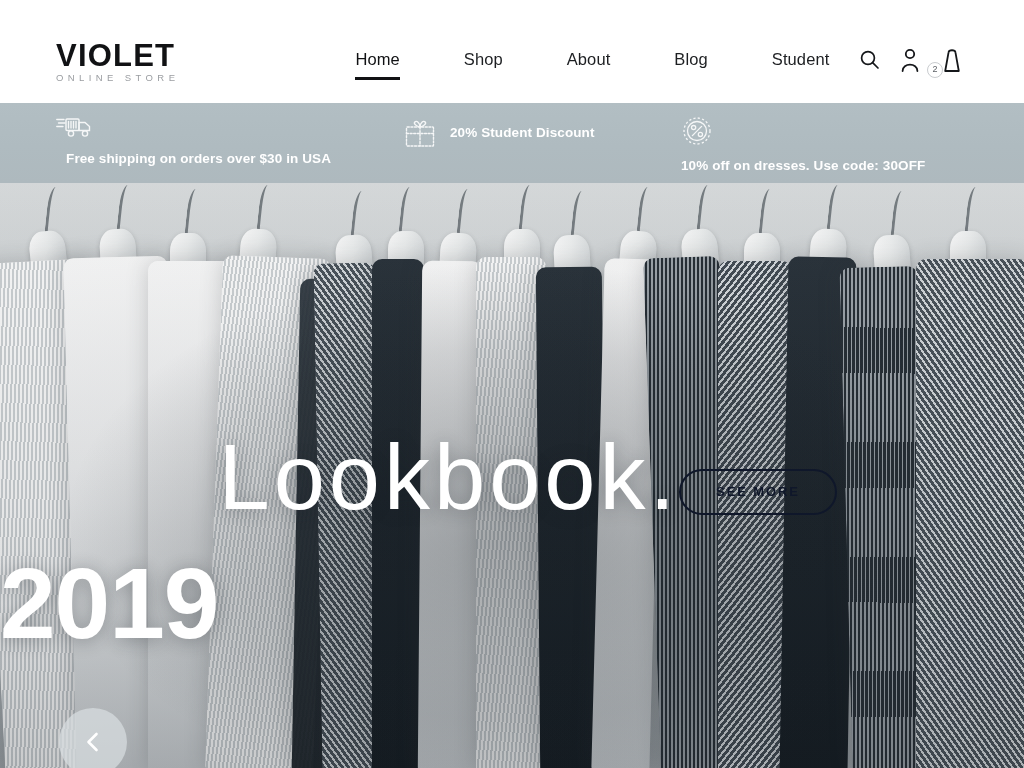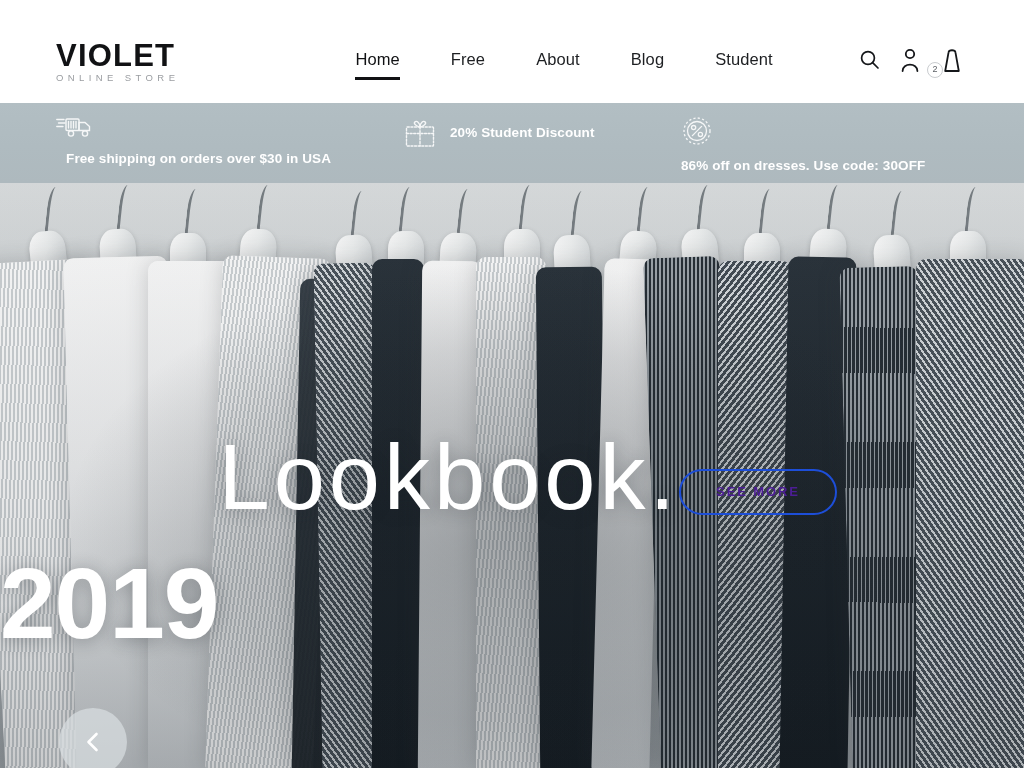--- a/index.html
+++ b/index.html
@@ -49,21 +49,21 @@
     letter-spacing: 4.4px;
     color: #9a9da1;
     margin-top: 0;
     font-weight: 400;
   }
 
   .nav {
     display: flex;
     align-items: center;
     margin-left: 152px;
-    gap: 3px;
+    gap: 16px;
   }
   .nav-item {
     position: relative;
     font-size: 16.5px;
     color: #1d1f22;
     padding: 0 24px;
     text-decoration: none;
     letter-spacing: 0.1px;
     cursor: pointer;
     white-space: nowrap;
@@ -272,24 +272,24 @@
     color: #ffffff;
     letter-spacing: 4px;
     line-height: 1.02;
     text-shadow: 0 2px 18px rgba(25,31,37,0.32);
   }
   .hero-cta {
     pointer-events: auto;
     margin-top: 32px;
     width: 158px;
     height: 46px;
-    border: 2px solid #1d4ed8;
+    border: 2px solid #0f172a;
     border-radius: 30px;
     background: transparent;
-    color: #4c1d95;
+    color: #0f172a;
     font-size: 13px;
     font-weight: 700;
     letter-spacing: 1.9px;
     cursor: pointer;
     display: flex;
     align-items: center;
     justify-content: center;
     font-family: "Liberation Sans", sans-serif;
   }
 
@@ -316,21 +316,21 @@
 
   <header class="header">
 
     <div class="brand">
       <div class="brand-name">VIOLET</div>
       <div class="brand-sub">ONLINE STORE</div>
     </div>
 
     <nav class="nav">
       <a class="nav-item active">Home</a>
-      <a class="nav-item">Free</a>
+      <a class="nav-item">Shop</a>
       <a class="nav-item">About</a>
       <a class="nav-item">Blog</a>
       <a class="nav-item">Student</a>
     </nav>
 
     <div class="header-actions">
 
       <button class="icon-btn">
         <svg width="21" height="21" viewBox="0 0 21 21">
           <circle cx="9" cy="9" r="6.4" fill="none" stroke="#15171a" stroke-width="1.7"></circle>
@@ -392,21 +392,21 @@
     <div class="promo-item promo-3">
       <svg class="promo-icon" width="32" height="32" viewBox="0 0 32 32">
         <g fill="none" stroke="#ffffff" stroke-width="1.3">
           <circle cx="16" cy="16" r="13" stroke-dasharray="2.2 2.2"></circle>
           <circle cx="16" cy="16" r="9.5"></circle>
           <circle cx="12.6" cy="12.6" r="2.1"></circle>
           <circle cx="19.4" cy="19.4" r="2.1"></circle>
           <line x1="20.6" y1="11.4" x2="11.4" y2="20.6" stroke-linecap="round"></line>
         </g>
       </svg>
-      <div class="promo-text">86% off on dresses. Use code: 30OFF</div>
+      <div class="promo-text">10% off on dresses. Use code: 30OFF</div>
     </div>
 
   </section>
 
   <section class="hero">
 
     <div class="hero-photo">
       <div class="wall"></div>
 
       <div class="hangers">

